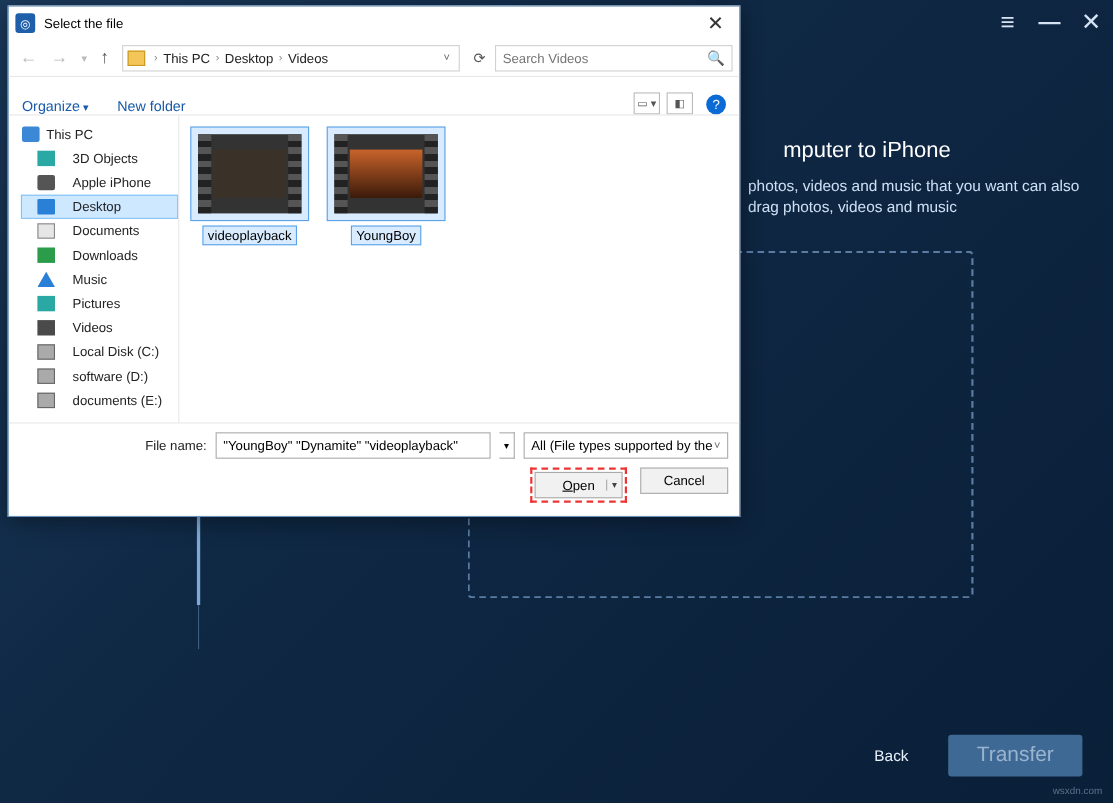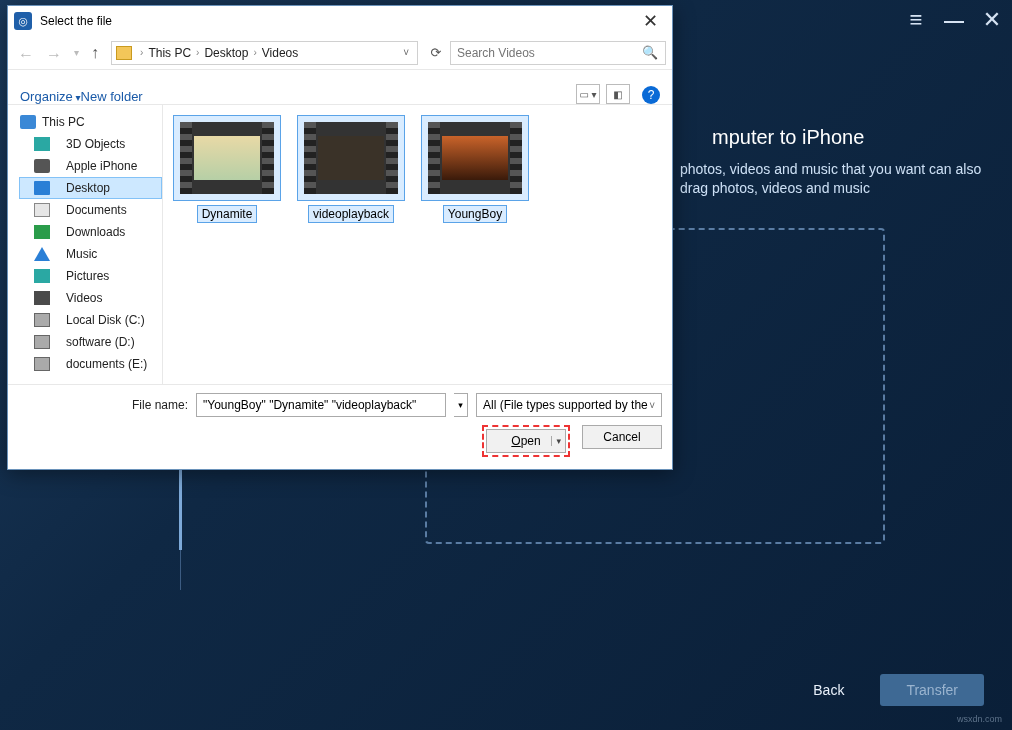--- a/index.html
+++ b/index.html
@@ -17,21 +17,21 @@
 .bg-title { position: absolute; left: 712px; top: 126px; color: #fff; font-size: 20px; font-weight: 500; }
 .bg-desc  { position: absolute; left: 680px; top: 160px; color: #cde0f5; font-size: 14px; line-height: 19px; width: 310px; }
 
 .dropzone { position: absolute; left: 425px; top: 228px; width: 460px; height: 316px; border: 2px dashed #5a7ca3; border-radius: 4px; }
 
 .divider { position: absolute; left: 180px; top: 390px; width: 1px; height: 200px; background: #3c5c82; }
 .divider::before { content:""; position:absolute; left:-1px; top:60px; width:3px; height:100px; background:#7da9d8; }
 
 .app-footer { position: absolute; right: 28px; bottom: 24px; display: flex; gap: 36px; align-items: center; }
 .back-btn { color: #e9f1fb; font-size: 14px; cursor: pointer; }
-.transfer-btn { background: #3e6994; color: #9ab4cf; padding: 8px 26px; font-size: 14px; border-radius: 3px; }
+.transfer-btn { background: #3e6994; color: #9ab4cf; padding: 8px 26px; font-size: 19px; border-radius: 3px; }
 
 .watermark { position: absolute; right: 10px; bottom: 6px; color: #7f94ab; font-size: 9px; opacity: .7; }
 
 
 .dlg { position: absolute; left: 7px; top: 5px; width: 666px; height: 465px; background: #fff; border: 1px solid #6a92ba; box-shadow: 0 4px 20px rgba(0,0,0,.4); display: flex; flex-direction: column; }
 
 .titlebar { height: 30px; display: flex; align-items: center; padding: 0 6px; }
 .titlebar .ico { width: 18px; height: 18px; background: #1f5fa9; border-radius: 3px; margin-right: 8px; display:flex; align-items:center; justify-content:center; color:#fff; font-size:11px; }
 .titlebar .ttl { font-size: 12px; color: #000; flex: 1; }
 .titlebar .x { font-size: 18px; color: #333; padding: 0 8px; cursor: pointer; }
@@ -44,21 +44,21 @@
 .addr .seg { font-size:12px; color:#222; padding:0 3px; }
 .addr .gt { color:#888; font-size:10px; padding:0 2px; }
 .addr .dd { margin-left:auto; color:#666; font-size:10px; padding:0 4px; }
 .refresh { width:20px; text-align:center; color:#555; font-size:13px; }
 .search { width:216px; height:24px; border:1px solid #d0d0d0; position:relative; display:flex; align-items:center; }
 .search input { border:0; outline:0; font-size:12px; color:#666; padding:0 6px; width:100%; background:transparent; }
 .search .mag { position:absolute; right:6px; color:#888; font-size:13px; }
 
 .cmdrow { height: 34px; display:flex; align-items:flex-end; padding:0 12px; font-size:13px; color:#1a5aa8; }
 .cmdrow .org::after { content:" ▾"; font-size:10px; }
-.cmdrow .nf { }
+.cmdrow .nf { margin-left: 26px; }
 .cmdrow .spacer { flex:1; }
 .cmdrow .viewbox { width:24px; height:20px; border:1px solid #bbb; margin-left:6px; display:flex; align-items:center; justify-content:center; font-size:10px; color:#555; }
 .cmdrow .help { width:18px; height:18px; border-radius:50%; background:#0a6ad6; color:#fff; font-size:12px; display:flex; align-items:center; justify-content:center; margin-left:12px; }
 
 .body { flex:1; display:flex; border-top:1px solid #e8e8e8; border-bottom:1px solid #e8e8e8; min-height:0; }
 .tree { width:155px; border-right:1px solid #e8e8e8; overflow-y:scroll; padding: 6px 0 6px 12px; }
 .tree::-webkit-scrollbar { width:16px; }
 .tree::-webkit-scrollbar-thumb { background:#c1c1c1; border:3px solid #fff; }
 .node { display:flex; align-items:center; height:22px; font-size:12px; color:#222; gap:6px; padding-right:4px; cursor:default; }
 .node.sub { padding-left:14px;gap:16px; }
@@ -204,28 +204,20 @@
         </div>
       <div class="node sub">
           <span class="ic ic-drv"></span>
           <span>documents (E:)</span>
         </div>
     </div>
     <div class="files">
       <div class="thumb sel">
         <div class="frame">
             <div class="film">
-              <div class="scene" style="background:linear-gradient(#e8d9a6,#b6cfa6);"></div>
-            </div>
-          </div>
-        <span class="lbl">Dynamite</span>
-      </div>
-      <div class="thumb sel">
-        <div class="frame">
-            <div class="film">
               <div class="scene" style="background:#3a3228;"></div>
             </div>
           </div>
         <span class="lbl">videoplayback</span>
       </div>
       <div class="thumb sel">
         <div class="frame">
             <div class="film">
               <div class="scene" style="background:linear-gradient(#c9632a,#3a1a0a);"></div>
             </div>

